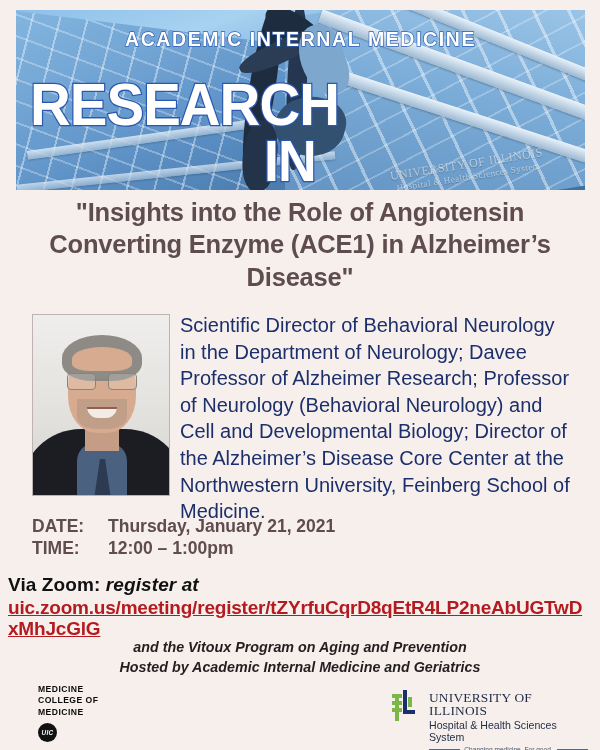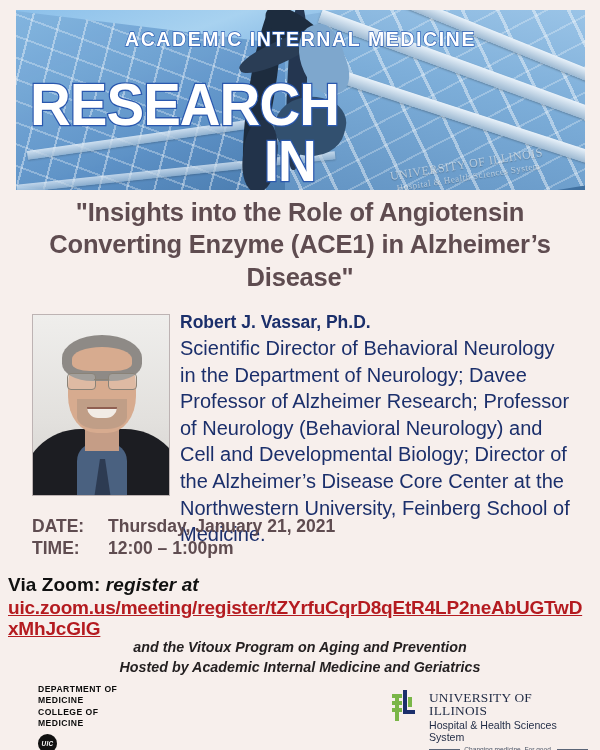--- a/index.html
+++ b/index.html
@@ -382,21 +382,20 @@
     <div class="p-beard"></div>
     <div class="p-mouth"></div>
     <div class="p-hair"></div>
     <div class="p-glass">
       <i class="l"></i>
         <b></b>
         <i class="r"></i>
     </div>
   </div>
   <div class="speaker-text">
-    <div class="speaker-name">Robert J. Vassar, Ph.D.</div>
     <div class="speaker-bio">Scientific Director of Behavioral Neurology in the Department of Neurology; Davee Professor of Alzheimer Research; Professor of Neurology (Behavioral Neurology) and Cell and Developmental Biology; Director of the Alzheimer’s Disease Core Center at the Northwestern University, Feinberg School of Medicine.</div>
   </div>
 </div>
 
 <div class="when">
   <div class="row">
     <span class="lbl">DATE:</span>
     <span>Thursday, January 21, 2021</span>
   </div>
   <div class="row">
@@ -413,21 +412,20 @@
   <a class="zoom-url" href="#">uic.zoom.us/meeting/register/tZYrfuCqrD8qEtR4LP2neAbUGTwDxMhJcGlG</a>
 </div>
 
 <div class="hosted">
   <div>and the Vitoux Program on Aging and Prevention</div>
   <div>Hosted by Academic Internal Medicine and Geriatrics</div>
 </div>
 
 <div class="logo-uic">
   <div class="words">
-    <div>DEPARTMENT OF</div>
     <div>MEDICINE</div>
     <div>COLLEGE OF</div>
     <div>MEDICINE</div>
   </div>
   <div class="uic-circle">UIC</div>
 </div>
 
 <div class="logo-uofi">
   <div class="uofi-mark">
     <svg width="30" height="31" viewBox="0 0 30 31" aria-hidden="true">

